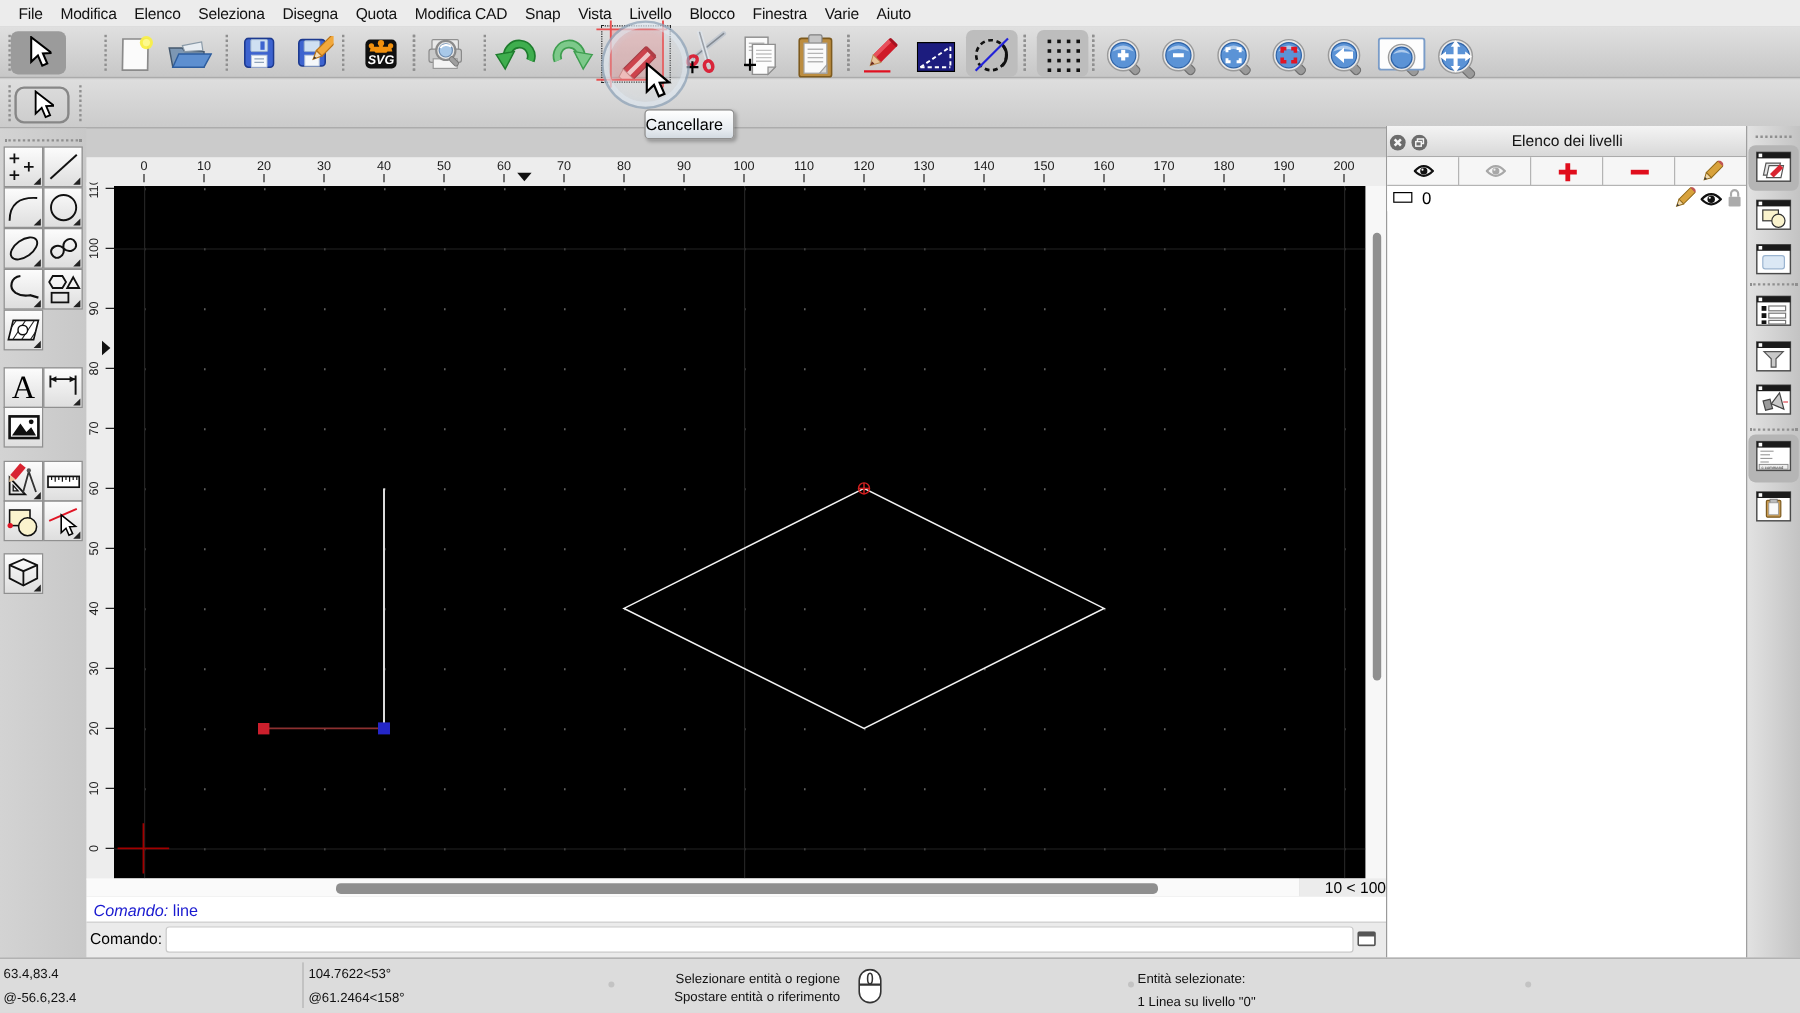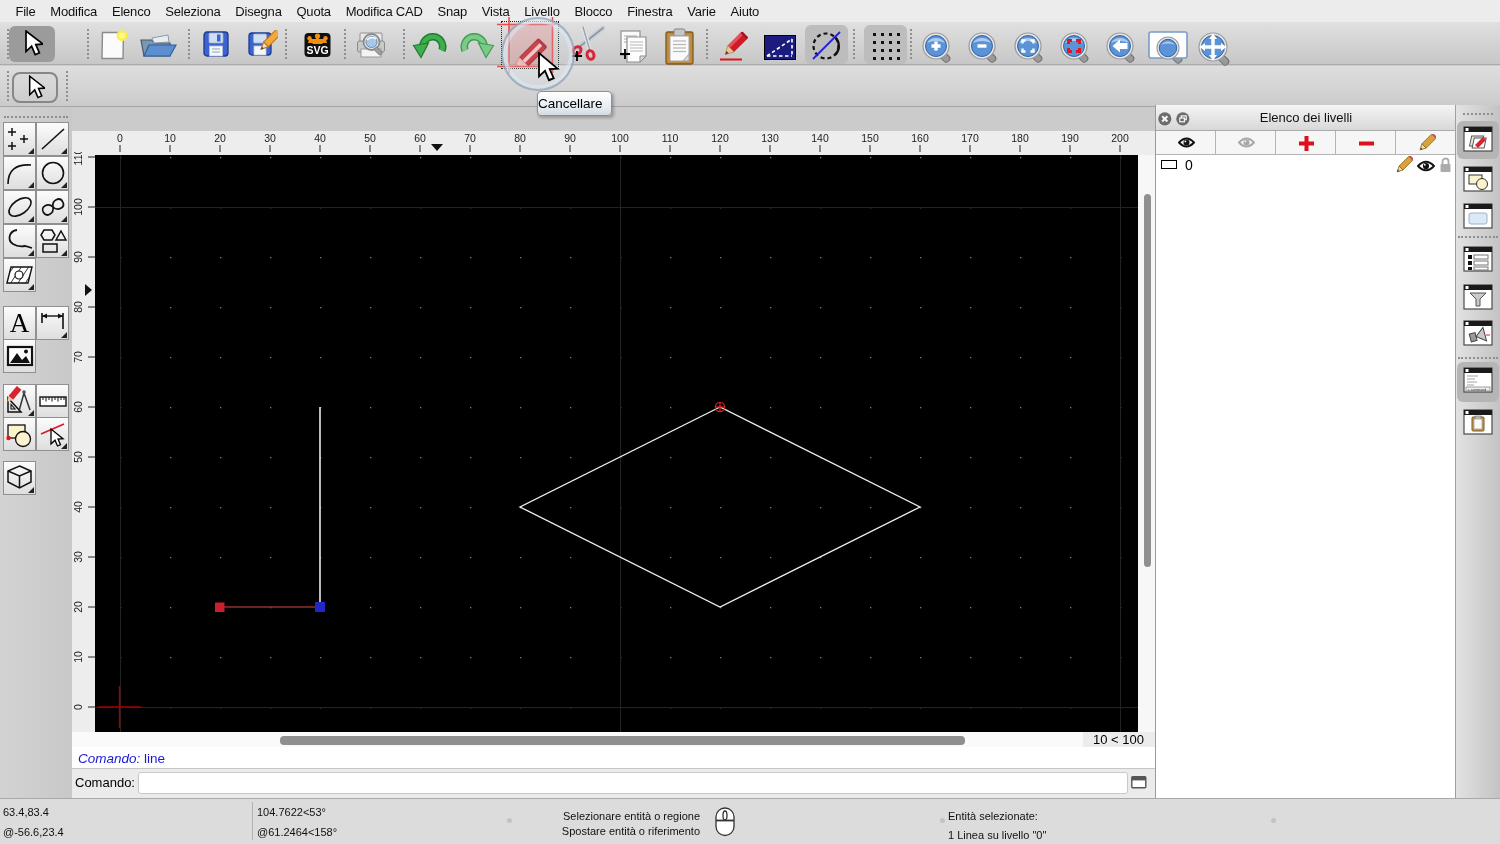--- a/index.html
+++ b/index.html
@@ -6,42 +6,42 @@
 #app{position:relative;width:1500px;height:844px;overflow:hidden;
   font-family:"Liberation Sans",sans-serif;background:#cbcbcb;}
 #app *{box-sizing:border-box;}
 .abs{position:absolute;}
 
 #menubar{position:absolute;left:0;top:0;width:1500px;height:22px;background:#ececec;
   font-size:13px;color:#111;display:flex;align-items:center;}
 #menubar span{padding:0 7.4px;letter-spacing:-0.2px;}
 
 #tb1{position:absolute;left:0;top:22px;width:1500px;height:43px;
-  background:linear-gradient(#e0e0e0,#c7c7c7);border-bottom:1px solid #ababab;}
+  background:linear-gradient(#e0e0e0,#c7c7c7);border-bottom:1px solid #ababab;font-style:italic;}
 #tb2{position:absolute;left:0;top:66px;width:1500px;height:41px;
   background:linear-gradient(#dedede,#cbcbcb);border-bottom:1px solid #a5a5a5;}
 .vdots{position:absolute;width:2px;border-left:2px dotted #8f8f8f;}
 
 #palette{position:absolute;left:0;top:107px;width:72px;height:691px;
   background:linear-gradient(90deg,#d3d3d3,#c8c8c8);}
 .pbtn{position:absolute;width:33px;height:34px;border:1px solid #909090;
   background:linear-gradient(#fcfcfc,#dedede);}
 .pbtn svg{position:absolute;left:0;top:0;}
 .corner{position:absolute;right:1px;bottom:1px;width:0;height:0;
   border-left:6px solid transparent;border-bottom:6px solid #222;}
 
 #tabbar{position:absolute;left:72px;top:107px;width:1084px;height:24px;
   background:linear-gradient(#cdcdcd,#c2c2c2);border-bottom:1px solid #9f9f9f;}
 #hruler{position:absolute;left:72px;top:131px;width:1084px;height:24px;background:#ededed;}
 #vruler{position:absolute;left:72px;top:152px;width:23px;height:581px;background:#ededed;}
 #canvas{position:absolute;left:95px;top:155px;width:1043px;height:577px;background:#000;}
 #vscroll{position:absolute;left:1138px;top:155px;width:18px;height:578px;background:#f7f7f7;}
 #hscroll{position:absolute;left:72px;top:732px;width:1011px;height:15px;background:#fafafa;}
 #zoomlbl{position:absolute;left:1083px;top:732px;width:73px;height:15px;background:#ececec;
-  font-size:13px;color:#000;text-align:right;line-height:15px;padding-right:12px;}
+  font-size:13px;color:#000;text-align:right;line-height:15px;padding-right:1px;}
 .sbar{position:absolute;background:#8f8f8f;border-radius:4px;}
 #history{position:absolute;left:72px;top:747px;width:1084px;height:22px;background:#fff;
   border-bottom:1px solid #c6c6c6;font-size:13.5px;}
 #cmdrow{position:absolute;left:72px;top:769px;width:1084px;height:29px;background:#ebebeb;
   font-size:13px;color:#000;}
 #cmdinput{position:absolute;left:66px;top:3px;width:990px;height:22px;background:#fff;
   border:1px solid #c9c9c9;border-radius:3px;}
 
 #rpanel{position:absolute;left:1155px;top:105px;width:300px;height:693px;background:#fff;
   border-left:1px solid #9a9a9a;}

